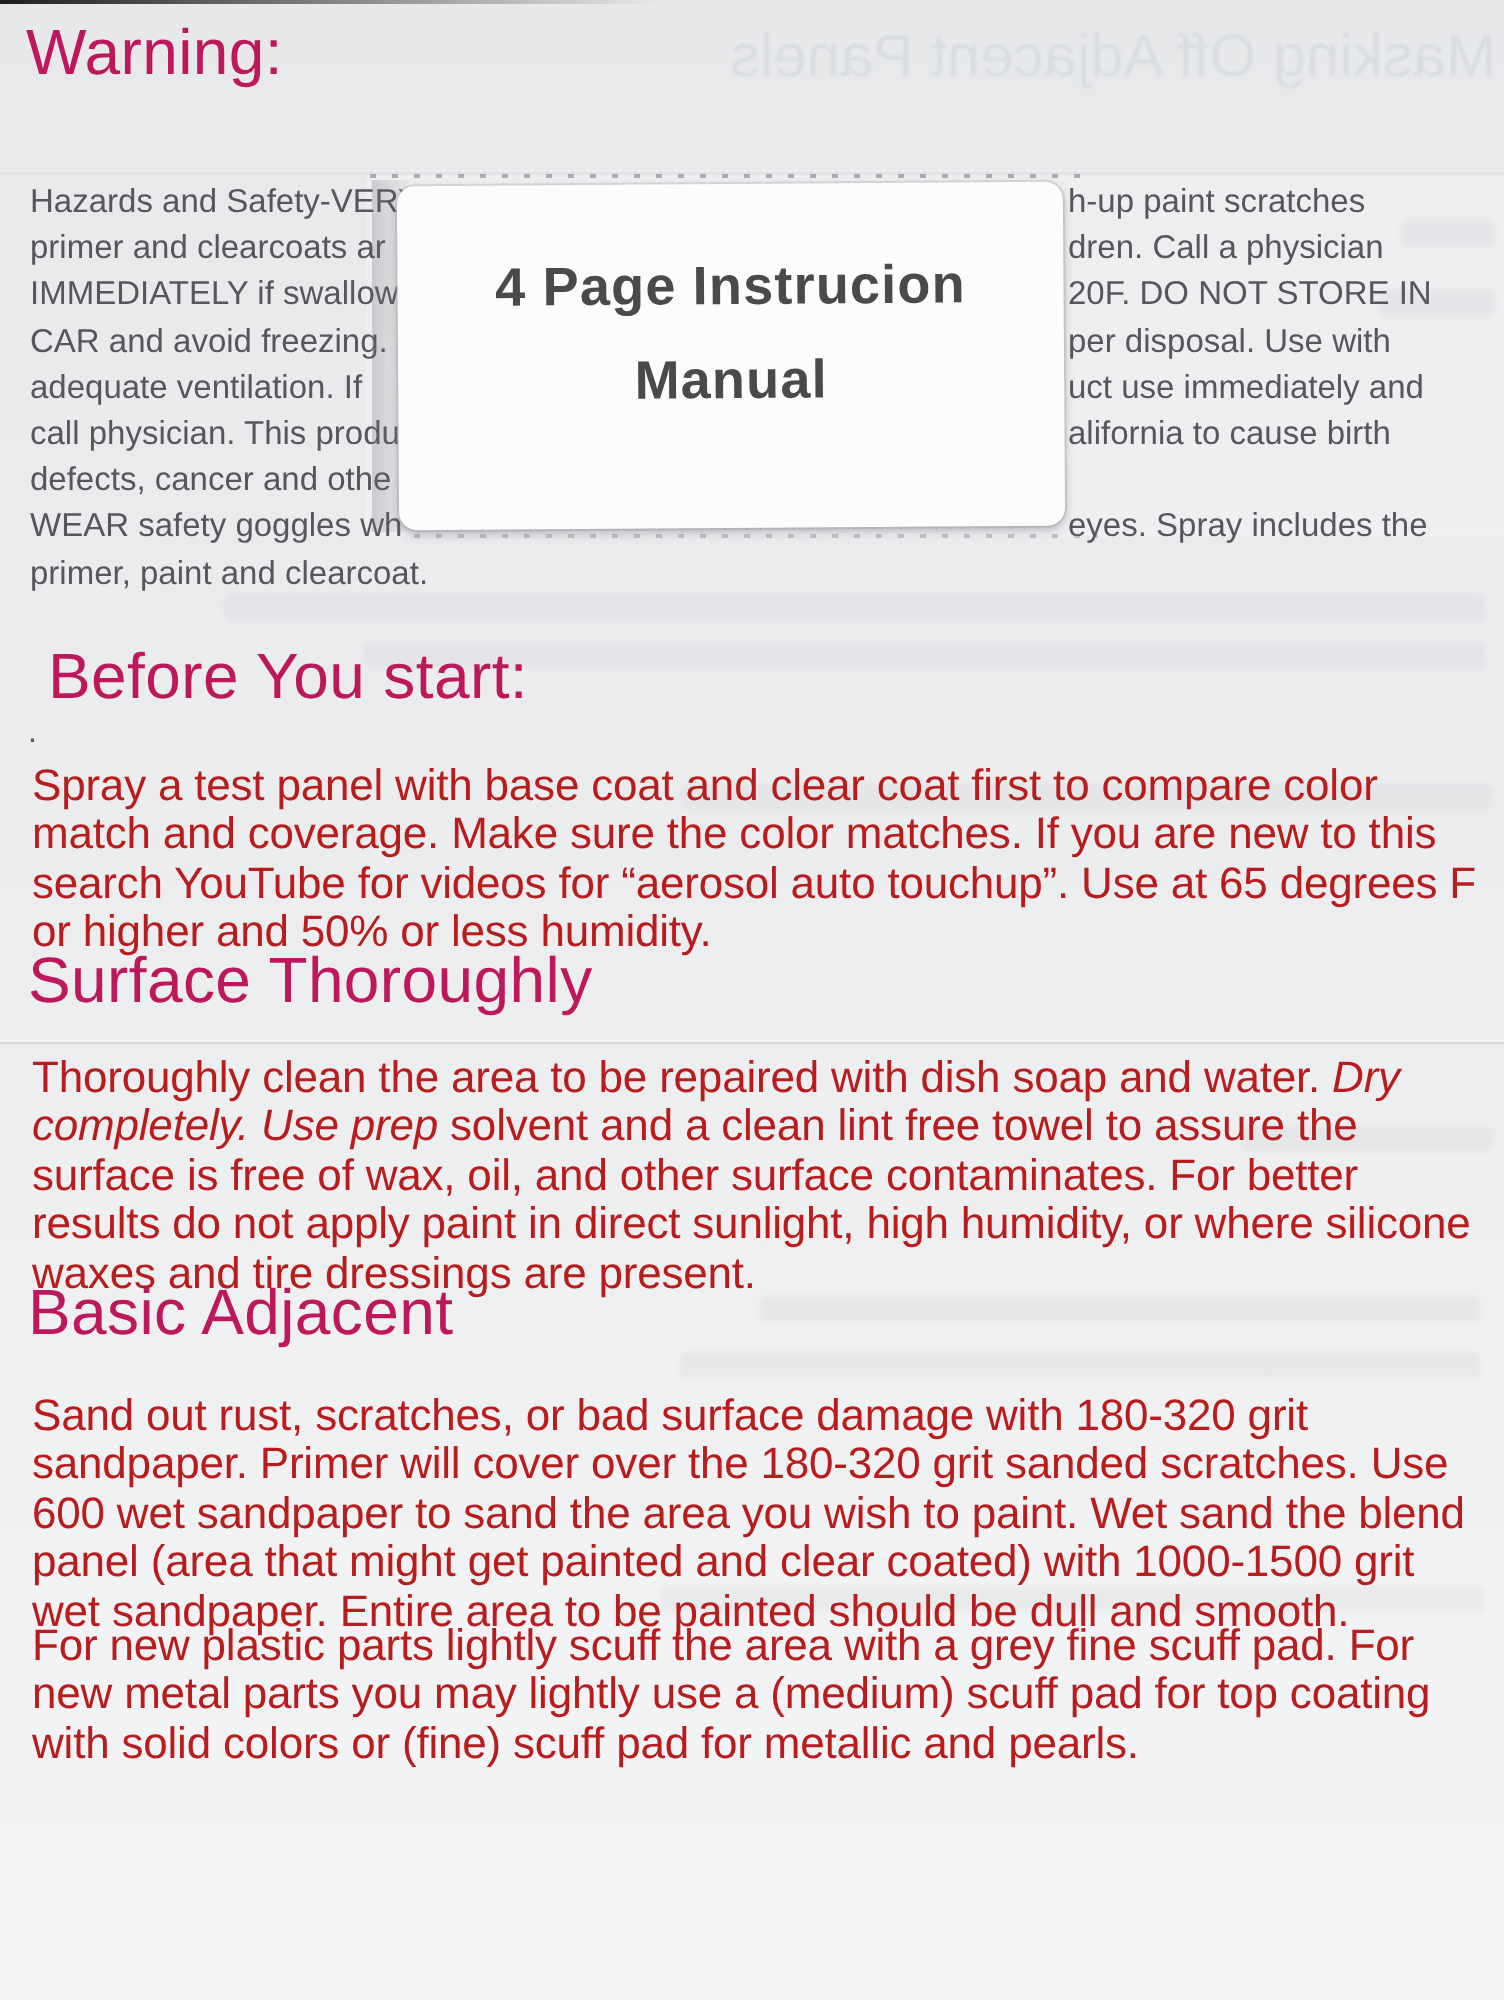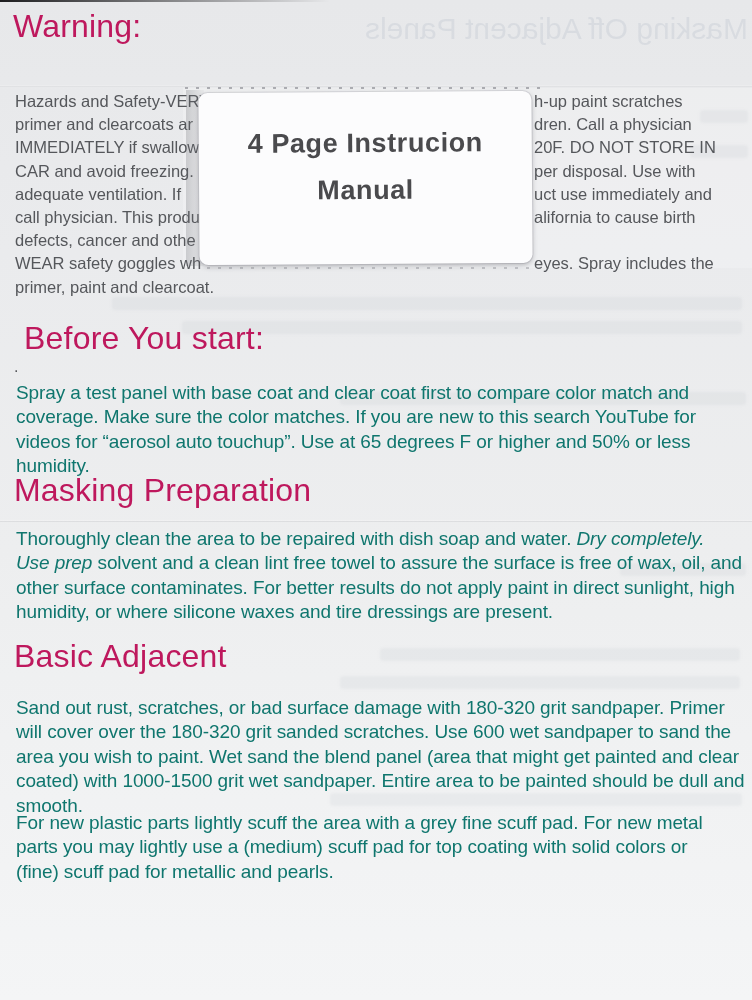--- a/index.html
+++ b/index.html
@@ -7,21 +7,21 @@
     width:752px;height:1000px;position:relative;overflow:hidden;
     font-family:"Liberation Sans",sans-serif;
     background:linear-gradient(180deg,#e7e8ea 0%,#eaebed 25%,#edeeef 55%,#f1f2f3 80%,#f4f5f6 100%);
     color:#55575b;
   }
   .heading{
     position:absolute;font-size:32px;font-weight:400;color:#be185d;
     letter-spacing:0.2px;white-space:nowrap;
   }
   .bodytext{
-    position:absolute;font-size:19px;line-height:24.4px;color:#0f766e;
+    position:absolute;font-size:22px;line-height:24.4px;color:#b91c1c;
     letter-spacing:-0.1px;
   }
   
   #warning-para{position:absolute;left:15px;top:92px;width:732px;font-size:16.5px;color:#55575b;}
   .wrow{position:relative;height:23.2px;white-space:nowrap;}
   .wrow .frag-left{position:absolute;left:0;top:0;}
   .wrow .frag-right{position:absolute;left:519px;top:0;}
   .wrow.full .frag-left{position:static;text-align:center;}
   
   #sticker-shadow{
@@ -134,18 +134,18 @@
 <div id="sticker">
   <div class="line1">4 Page Instrucion</div>
   <div class="line2">Manual</div>
 </div>
 <div id="perf-bottom" class="perf"></div>
 
 <div class="heading" style="left:24px;top:320px;">Before You start:</div>
 <div id="stray-dot">.</div>
 <div class="bodytext" style="left:16px;top:381px;width:730px;">Spray a test panel with base coat and clear coat first to compare color match and coverage. Make sure the color matches.  If you are new to this search YouTube for videos for “aerosol auto touchup”.  Use at 65 degrees F or higher and 50% or less humidity.</div>
 
-<div class="heading" style="left:14px;top:472px;">Masking Preparation</div>
+<div class="heading" style="left:14px;top:472px;">Surface Thoroughly</div>
 <div class="bodytext" style="left:16px;top:527px;width:726px;"><span>Thoroughly clean the area to be repaired with dish soap and water.  </span><i>Dry completely. Use prep</i><span> solvent and a clean lint free towel to assure the surface is free of wax, oil, and other surface contaminates. For better results do not apply paint in direct sunlight, high humidity, or where silicone waxes and tire dressings are present.</span></div>
 
 <div class="heading" style="left:14px;top:638px;">Basic Adjacent</div>
 <div class="bodytext" style="left:16px;top:696px;width:730px;">Sand out rust, scratches, or bad surface damage with 180-320 grit sandpaper. Primer will cover over the 180-320 grit sanded scratches. Use 600 wet sandpaper to sand the area you wish to paint. Wet sand the blend panel (area that might get painted and clear coated) with 1000-1500 grit wet sandpaper. Entire area to be painted should be dull and smooth.</div>
 <div class="bodytext" style="left:16px;top:811px;width:706px;">For new plastic parts lightly scuff the area with a grey fine scuff pad. For new metal parts you may lightly use a (medium) scuff pad for top coating with solid colors or (fine) scuff pad for metallic and pearls.</div>
 
 </body></html>

